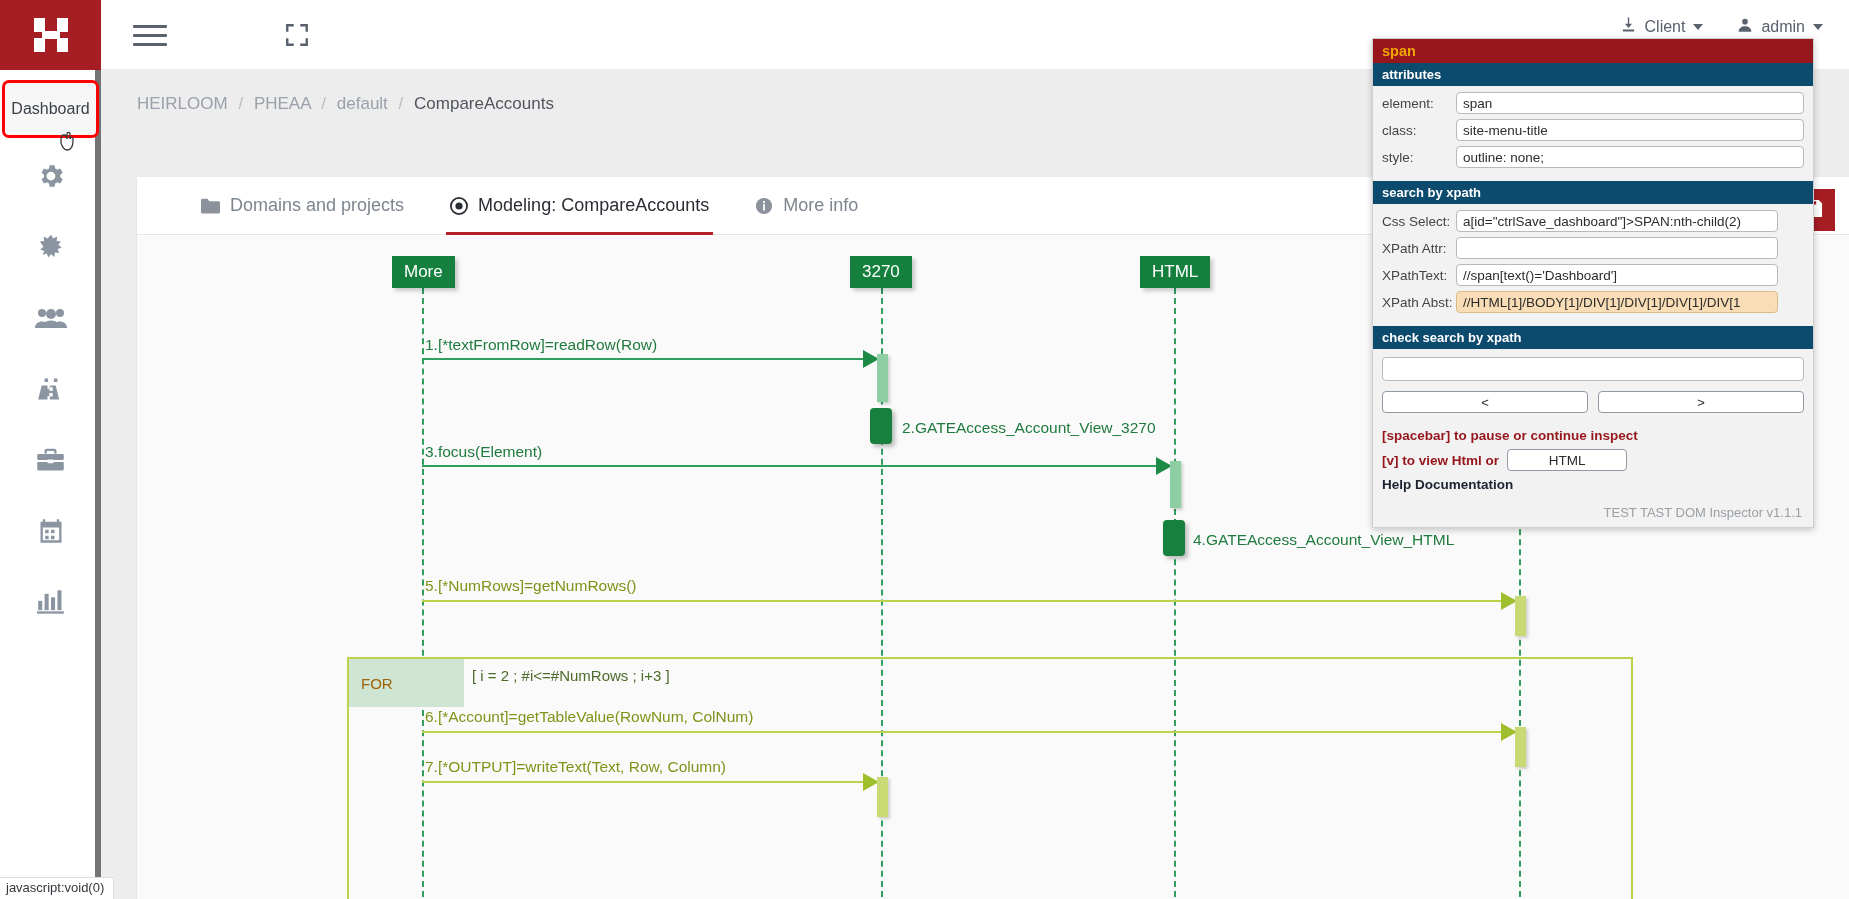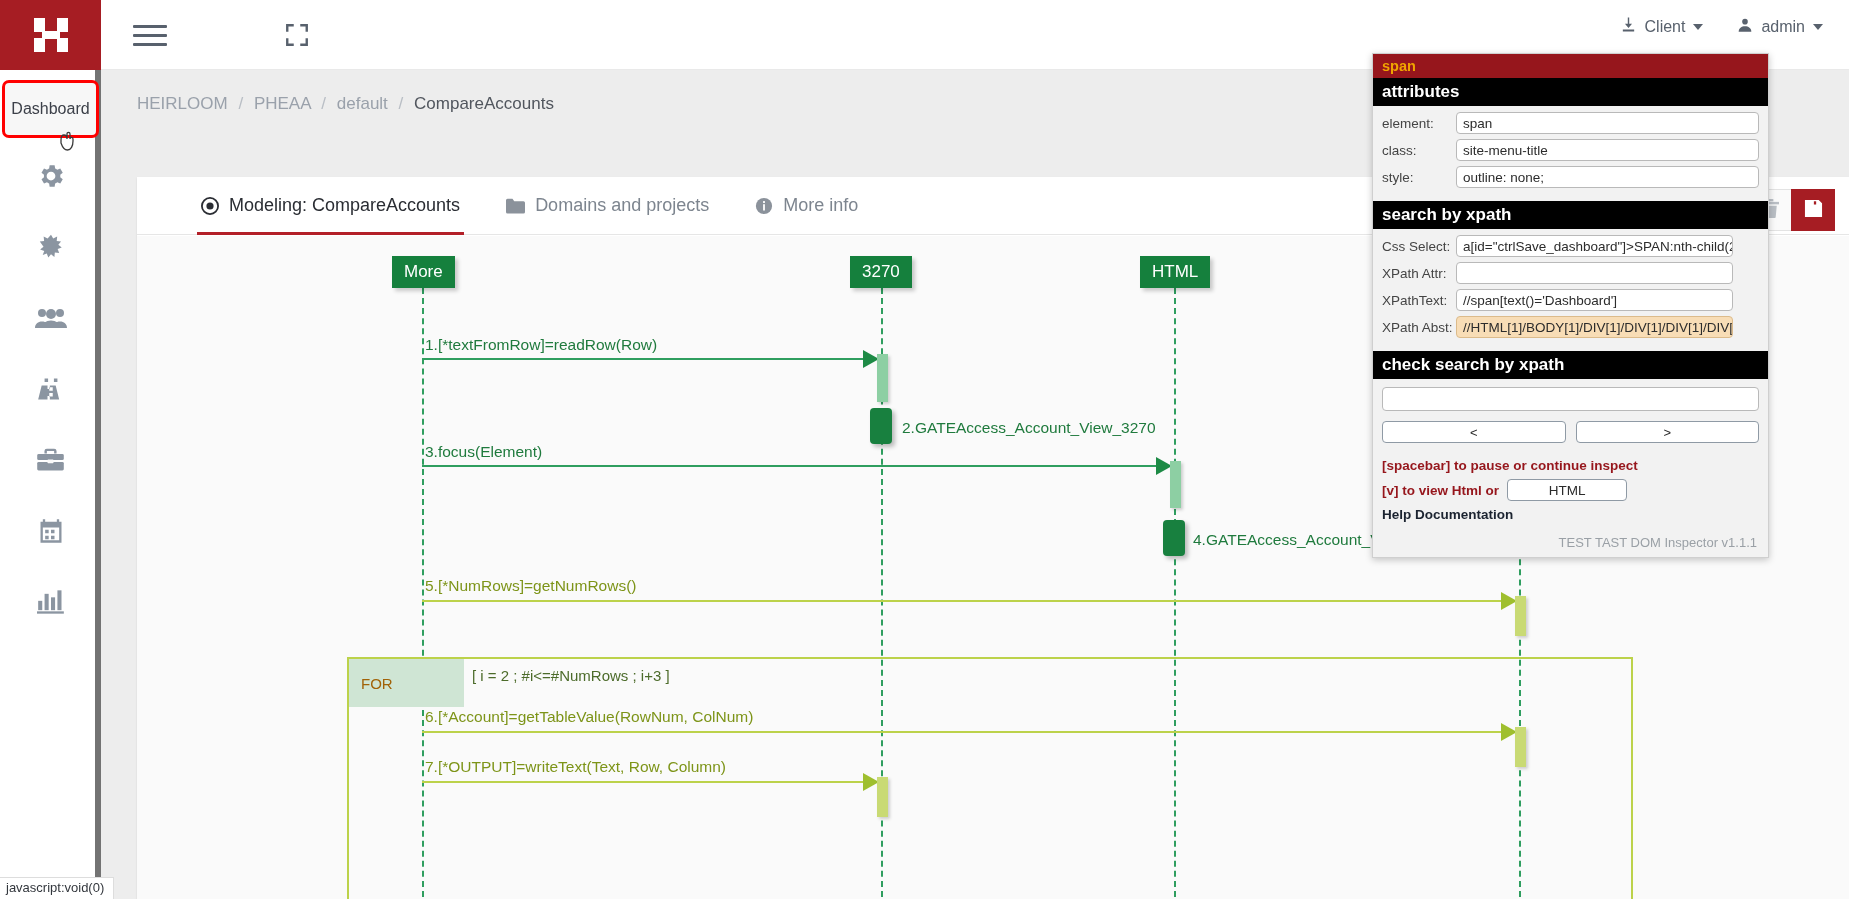--- a/index.html
+++ b/index.html
@@ -159,32 +159,32 @@
   #for-tag {
     position:absolute; height:48px; background:#cfe5d4; color:#a16207;
     font-size:15px; display:flex; align-items:center; padding:0 12px;
   }
   #for-cond {
     position:absolute; font-size:15px; color:#4c6b2a; white-space:nowrap;
   }
 
   
   #inspector {
-    position:absolute; left:1372px; top:38px; width:397px;
+    position:absolute; left:1372px; top:38px; width:442px;
     background:#f2f2f2; border:1px solid #cfcfcf;
     box-shadow:0 2px 7px rgba(0,0,0,.22);
-    z-index:40; font-size:13.5px; color:#333;margin-top:15px;
+    z-index:40; font-size:13.5px; color:#333;
   }
   .insp-title {
     background:#96161c; color:#f0a500; font-weight:bold;
     padding:4px 9px; font-size:14.5px;
   }
   .insp-section {
-    background:#000000; color:#ffffff; font-weight:bold;
-    padding:4px 9px; font-size:17px;
+    background:#0c4a6e; color:#ffffff; font-weight:bold;
+    padding:4px 9px; font-size:13px;
   }
   .insp-rows { padding:6px 9px 8px 9px; }
   .insp-row {
     display:flex; align-items:center; margin-bottom:5px;
   }
   .insp-row .k { width:74px; color:#444; font-size:13.5px; }
   .insp-row .v {
     flex:1; height:22px; border:1px solid #b9b9b9; border-radius:4px;
     background:#ffffff; font-size:13.5px; color:#2c2c2c;
     padding:1px 6px; overflow:hidden; white-space:nowrap;
@@ -354,36 +354,36 @@
     <span class="sep">/</span>
     <span>default</span>
     <span class="sep">/</span>
     <span class="crumb-last">CompareAccounts</span>
   </div>
 
 
   <div id="card">
 
     <div id="tabs">
+      <div class="tab">
+        <span class="tab-ico">
+          <svg width="19" height="16" viewBox="0 0 20 16" fill="#8b929b">
+            <path d="M0 2a1.6 1.6 0 0 1 1.6-1.6h5.2L8.7 3H18.4A1.6 1.6 0 0 1 20 4.6v9.8A1.6 1.6 0 0 1 18.4 16H1.6A1.6 1.6 0 0 1 0 14.4z"></path>
+          </svg>
+        </span>
+        <span>Domains and projects</span>
+      </div>
       <div class="tab active">
         <span class="tab-ico">
           <svg width="18" height="18" viewBox="0 0 20 20">
             <circle cx="10" cy="10" r="9" fill="none" stroke="#2a2d33" stroke-width="2"></circle>
             <circle cx="10" cy="10" r="4" fill="#2a2d33"></circle>
           </svg>
         </span>
         <span>Modeling: CompareAccounts</span>
-      </div>
-      <div class="tab">
-        <span class="tab-ico">
-          <svg width="19" height="16" viewBox="0 0 20 16" fill="#8b929b">
-            <path d="M0 2a1.6 1.6 0 0 1 1.6-1.6h5.2L8.7 3H18.4A1.6 1.6 0 0 1 20 4.6v9.8A1.6 1.6 0 0 1 18.4 16H1.6A1.6 1.6 0 0 1 0 14.4z"></path>
-          </svg>
-        </span>
-        <span>Domains and projects</span>
       </div>
       <div class="tab">
         <span class="tab-ico">
           <svg width="18" height="18" viewBox="0 0 20 20" fill="#8b929b">
             <circle cx="10" cy="10" r="9"></circle>
             <rect x="9" y="8" width="2" height="7" fill="#fff"></rect>
             <rect x="9" y="4.5" width="2" height="2.2" fill="#fff"></rect>
           </svg>
         </span>
         <span>More info</span>

